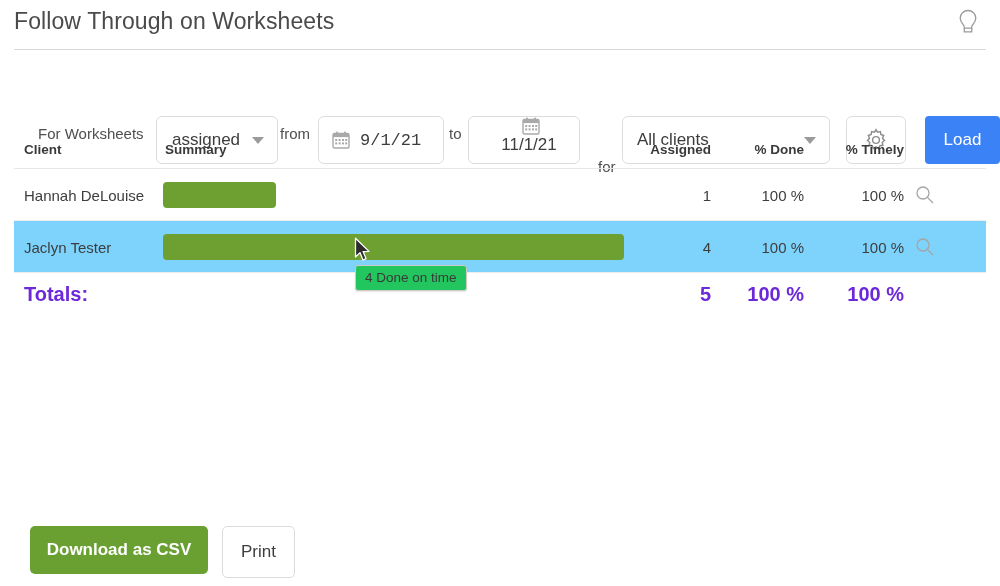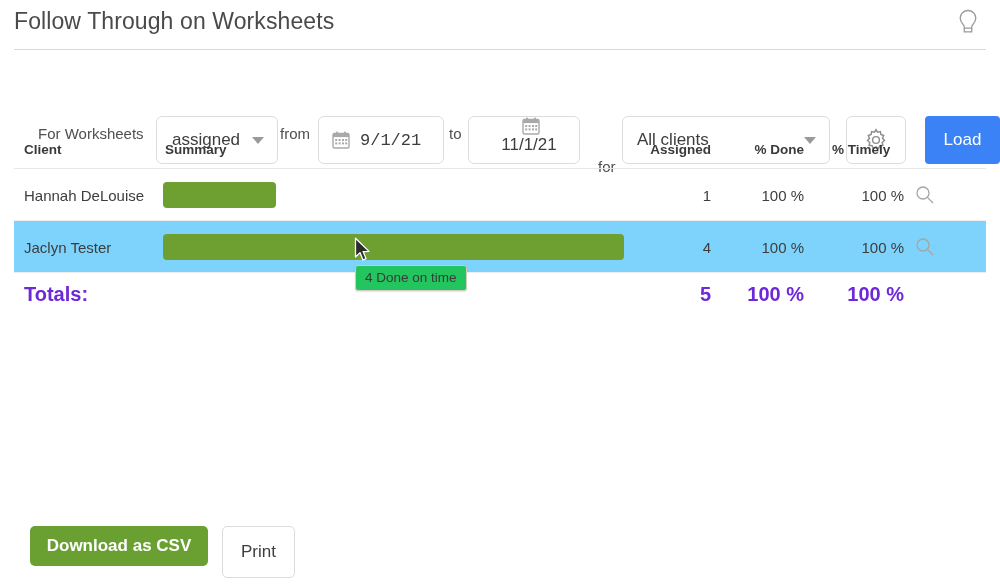--- a/index.html
+++ b/index.html
@@ -131,21 +131,21 @@
     position: absolute;
     top: 8px;
     font-size: 13.5px;
     font-weight: bold;
     color: #3a3a3a;
   }
   .th-client  { left: 10px; }
   .th-summary { left: 151px; }
   .th-assigned { left: 629px; width: 68px; text-align: right; }
   .th-done     { left: 725px; width: 65px; text-align: right; }
-  .th-timely   { left: 818px; width: 72px; }
+  .th-timely   { left: 818px; width: 72px; text-align: right; }
 
   .trow {
     position: relative;
     height: 52px;
     margin: 0 14px;
     border-bottom: 1px solid #ededed;
   }
   .trow.alt { background: #7dd3fc; }
 
   .cell {
@@ -223,21 +223,21 @@
 
   
   .footer {
     position: absolute;
     left: 0; top: 526px;
     width: 1000px; height: 60px;
   }
   .btn-csv {
     position: absolute;
     left: 30px; top: 0;
-    width: 178px; height: 40px;
+    width: 178px; height: 48px;
     background: #6aa032;
     border: none;
     border-radius: 5px;
     color: #fff;
     font-size: 17px;
     font-family: "Liberation Sans", sans-serif;
     font-weight: bold;
     cursor: pointer;
     padding: 0;
   }

